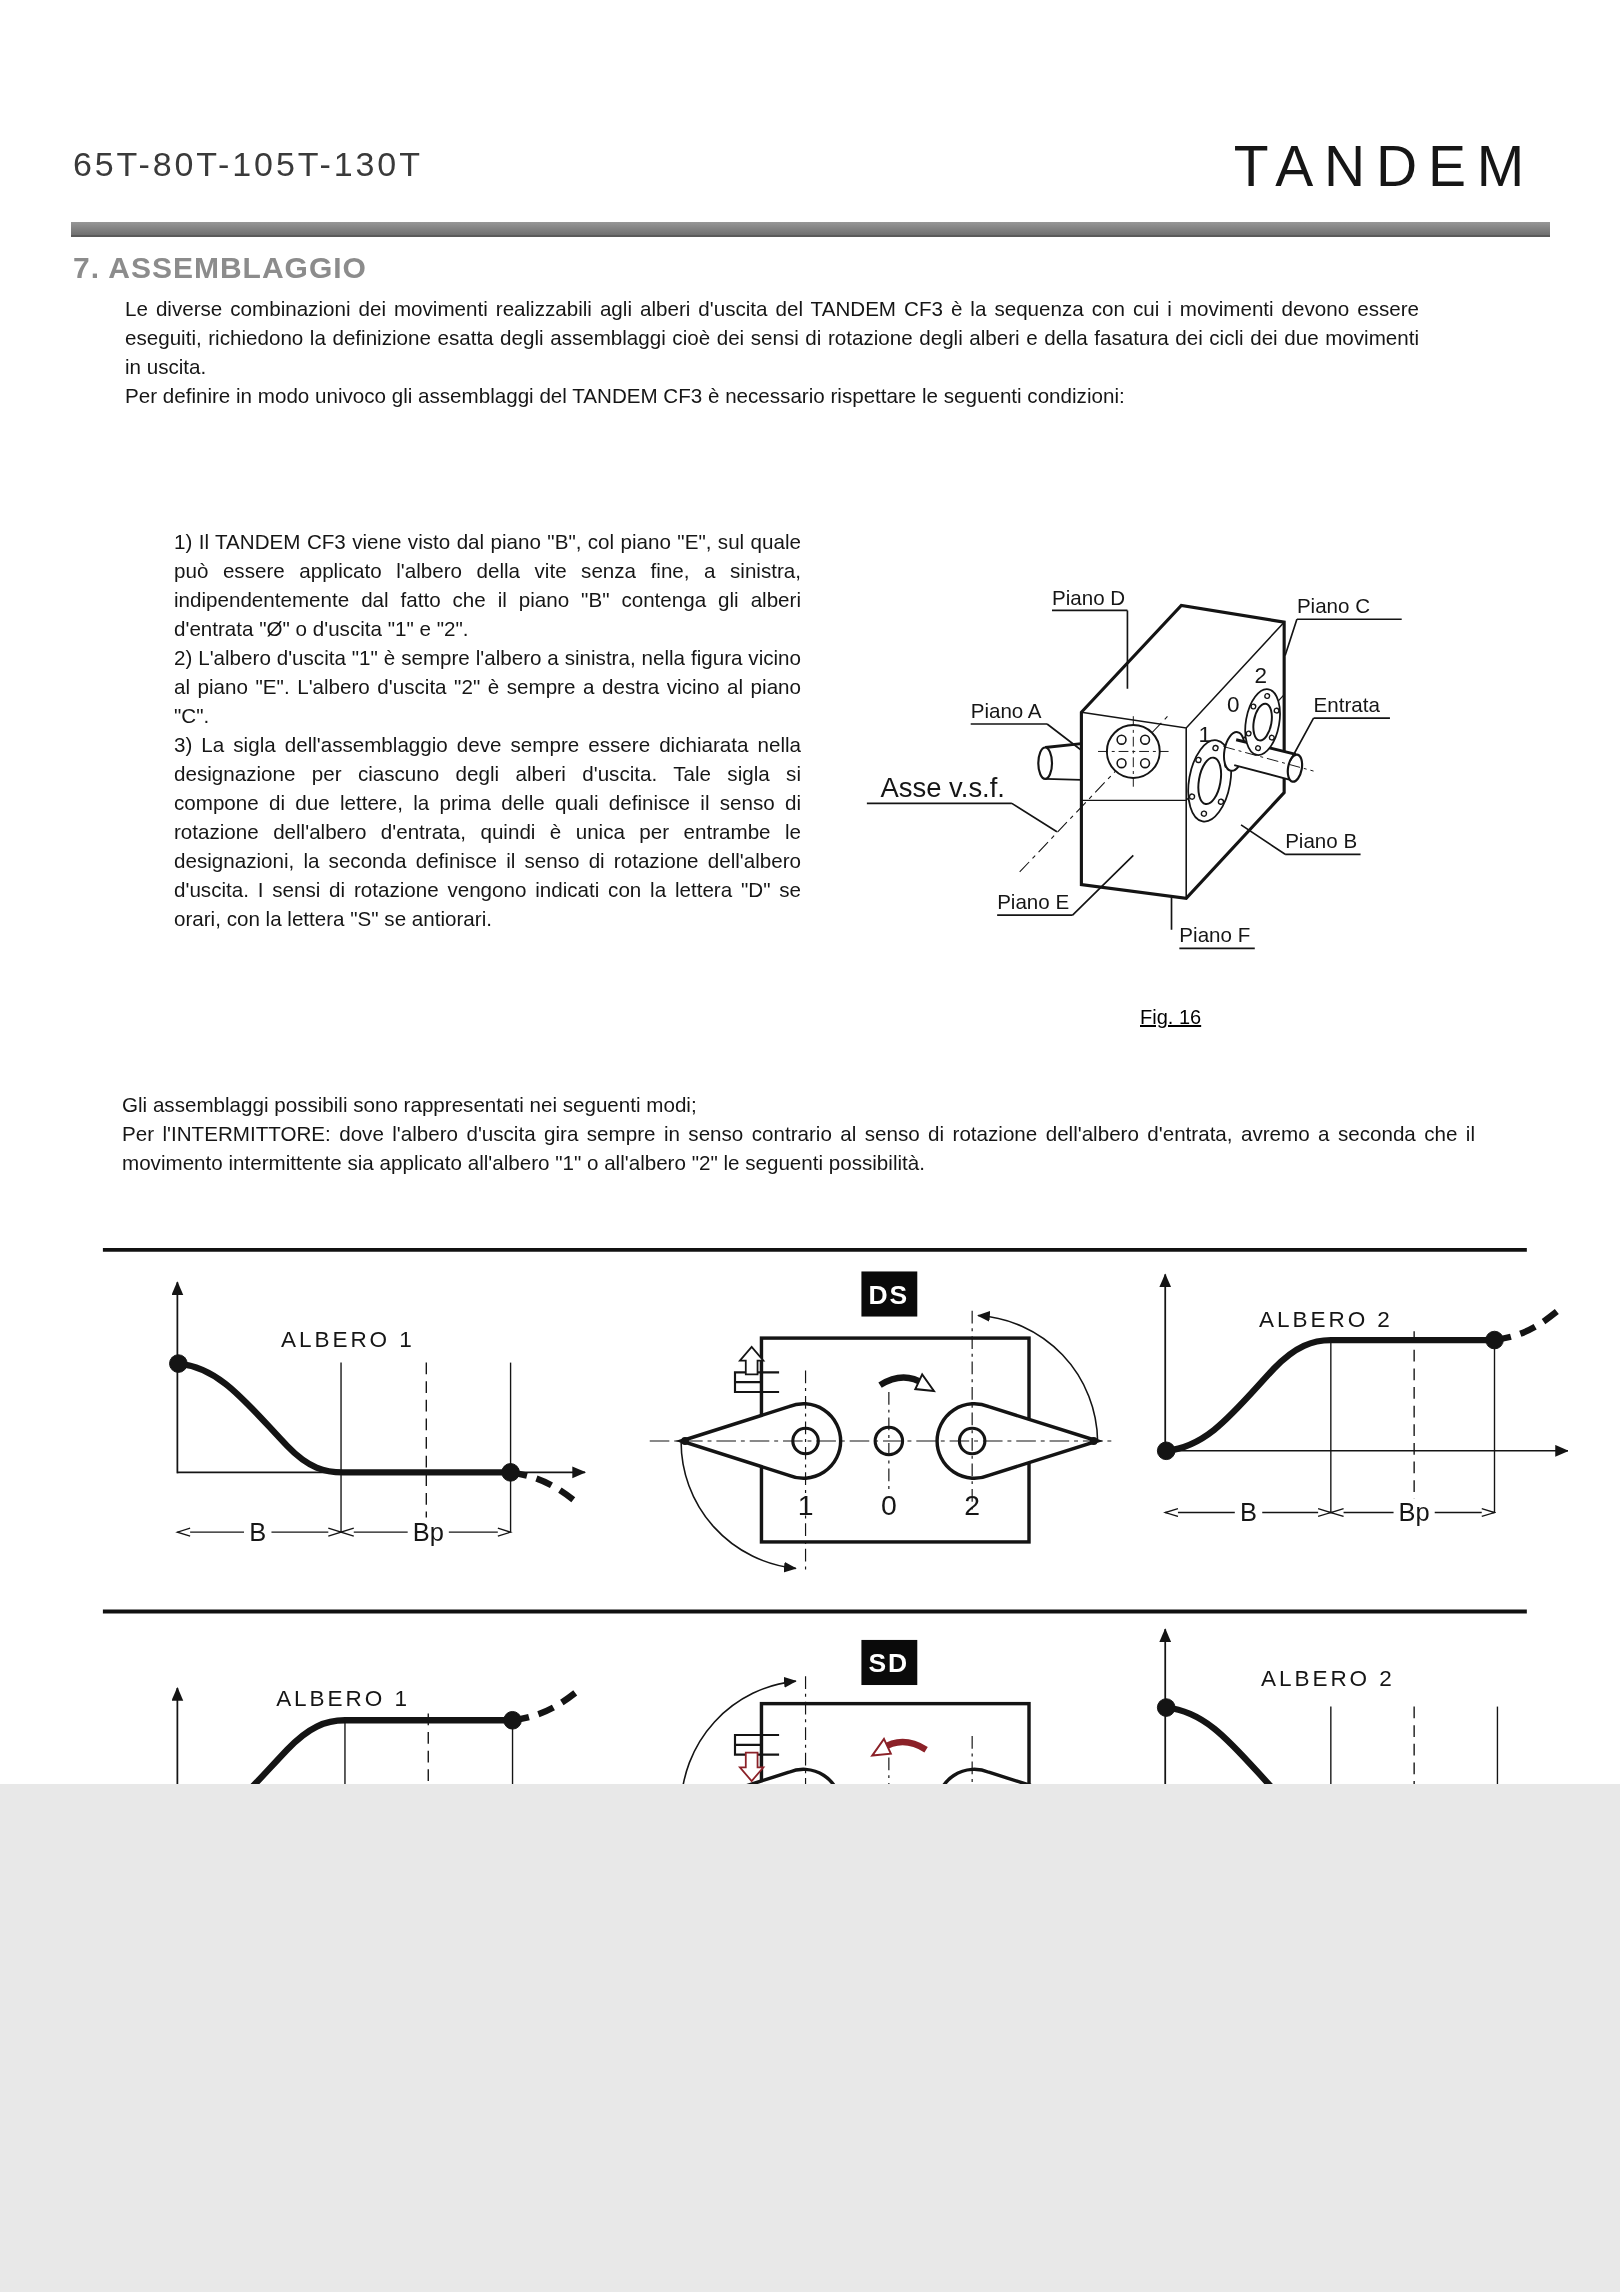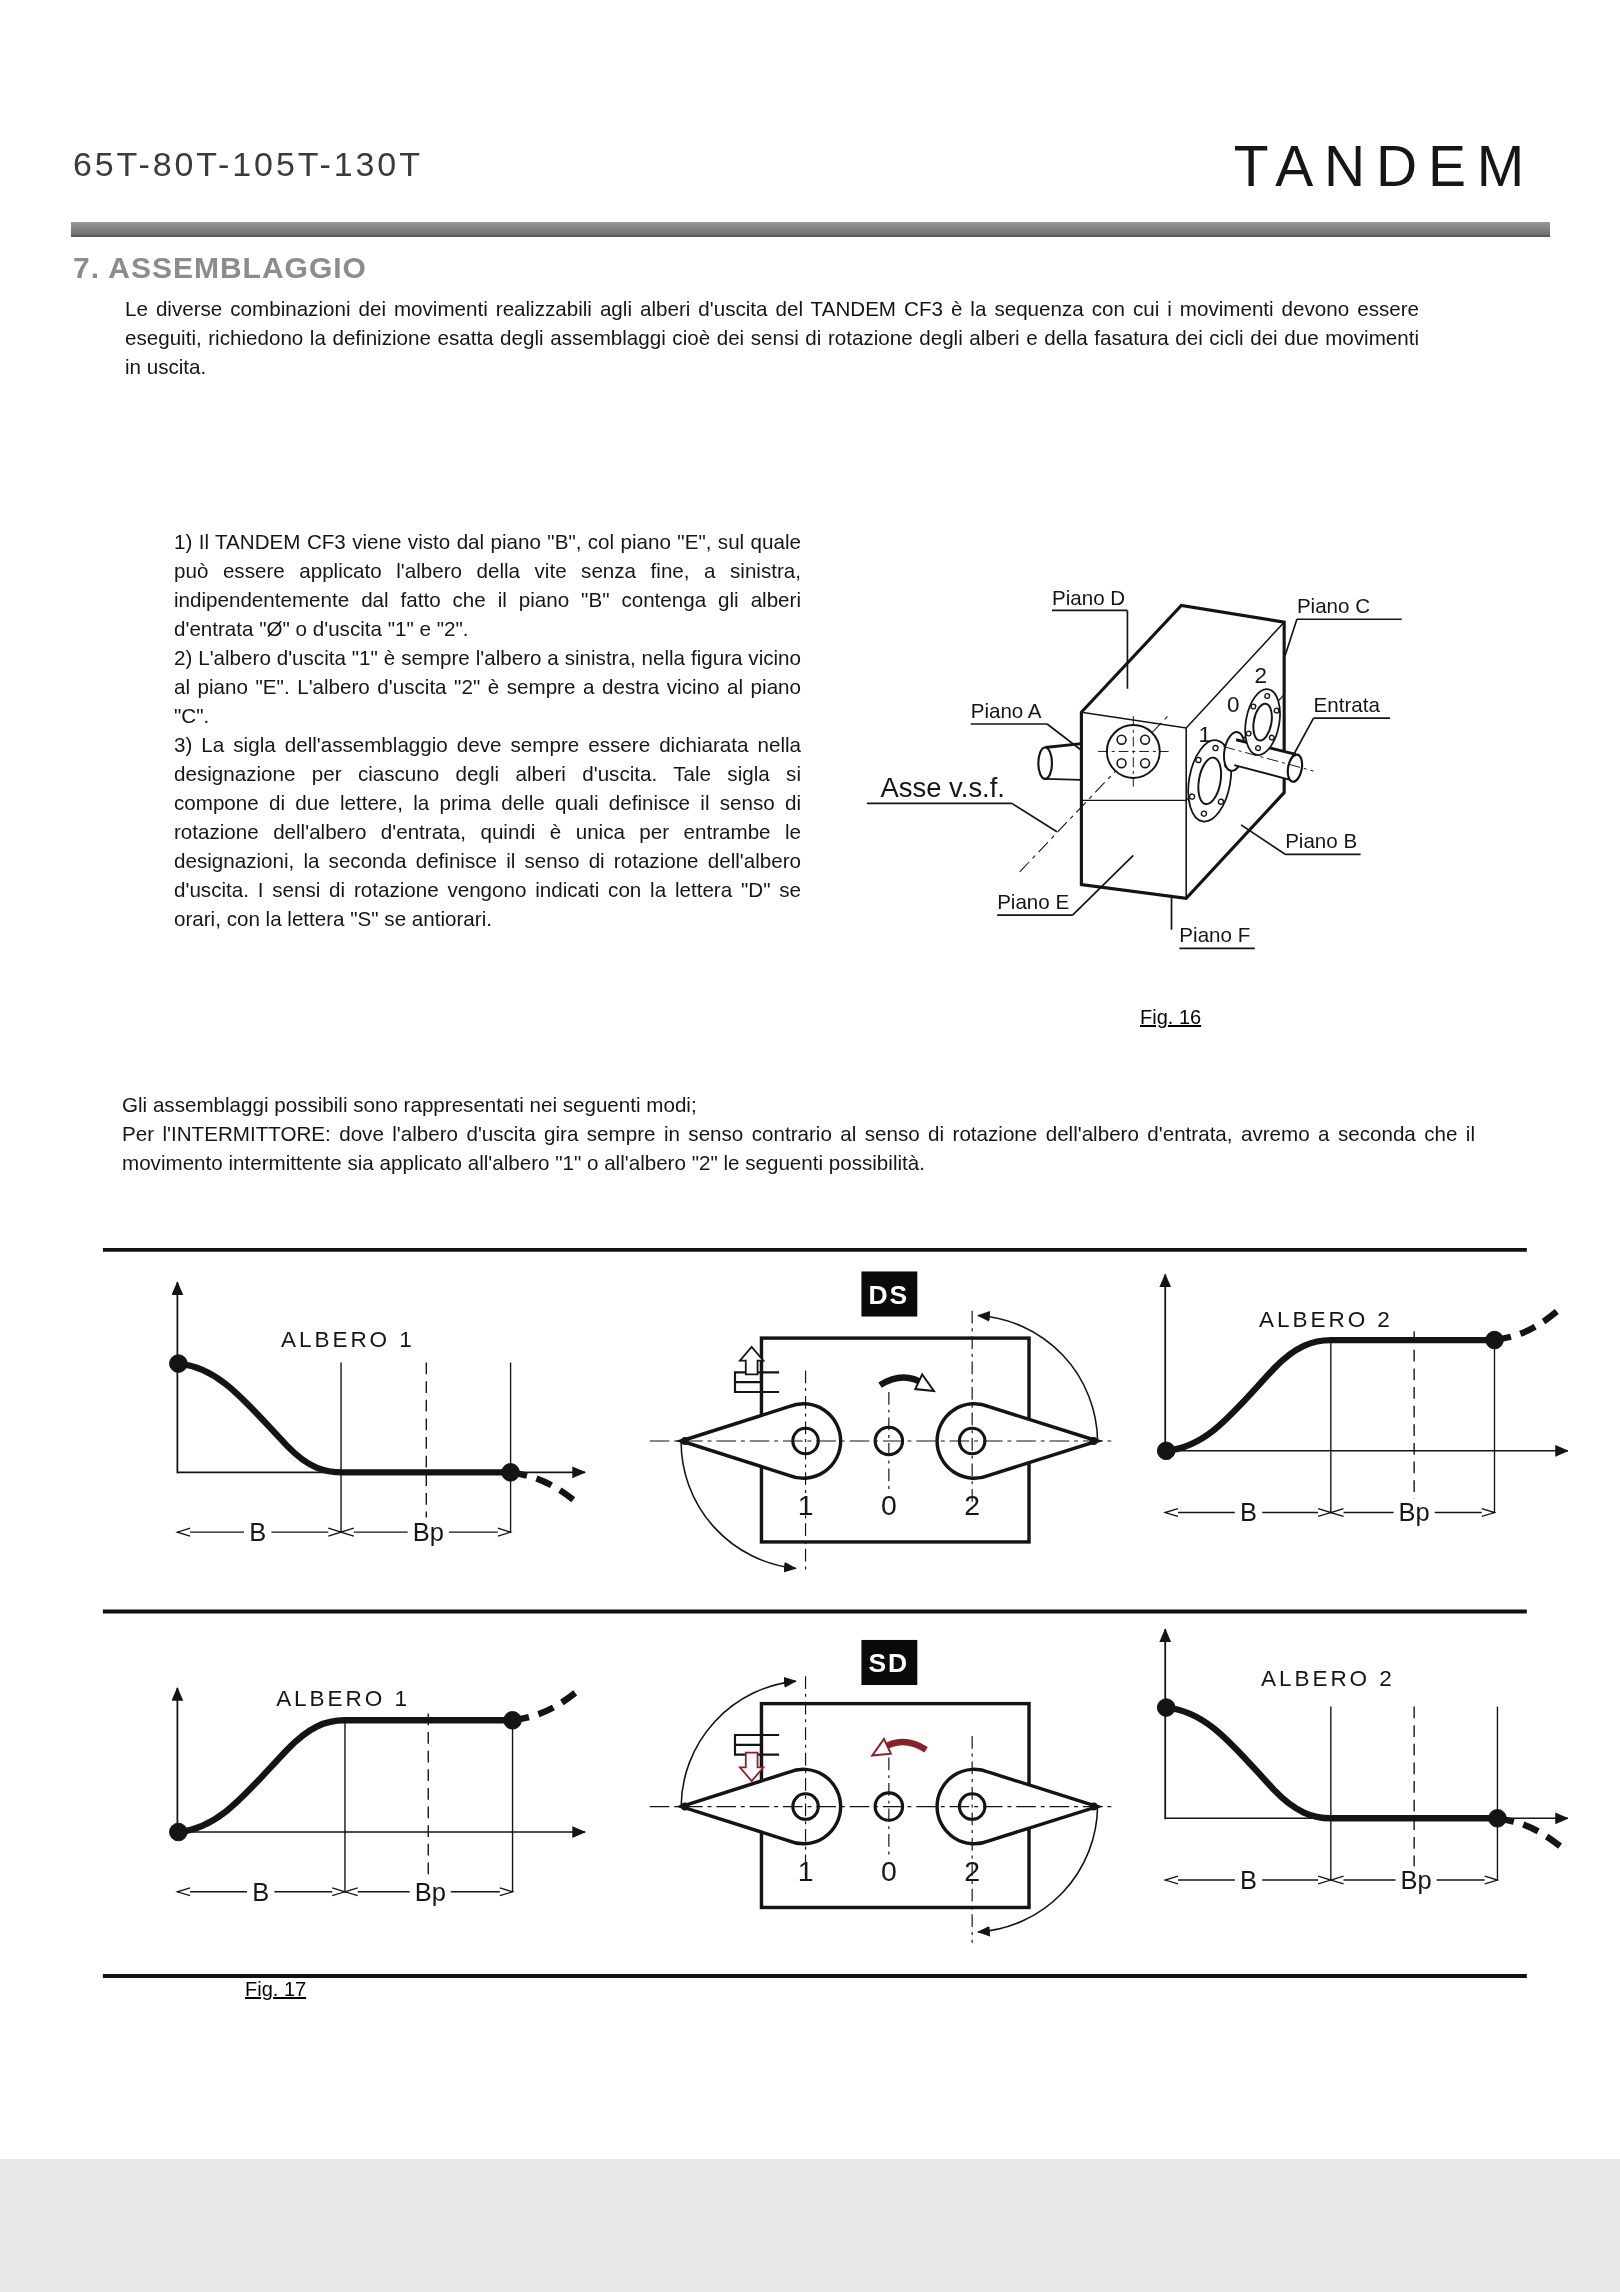--- a/index.html
+++ b/index.html
@@ -1,17 +1,17 @@
 <!DOCTYPE html>
 <html><head>
 <meta charset="utf-8">
 <style>
   html,body{margin:0;padding:0;background:#e8e8e8;}
   .page{
-    position:relative;width:1620px;height:2159px;background:#ffffff;
+    position:relative;width:1620px;height:1784px;background:#ffffff;
     font-family:"Liberation Sans", sans-serif;color:#1b1b1b;overflow:hidden;
     margin:0 auto;
   }
   .abs{position:absolute;}
   .model-code{
     left:73px;top:145px;font-size:34px;letter-spacing:2.9px;color:#3a3a3a;
     font-weight:normal;
   }
   .brand{
     right:85px;top:133px;font-size:57px;letter-spacing:10.8px;color:#161616;
@@ -47,20 +47,21 @@
 <div class="page">
 
   <div class="abs model-code">65T-80T-105T-130T</div>
   <div class="abs brand">TANDEM</div>
   <div class="abs header-bar"></div>
 
   <div class="abs section-title">7. ASSEMBLAGGIO</div>
 
   <div class="abs bodytext intro">
     <p style="margin:0">Le diverse combinazioni dei movimenti realizzabili agli alberi d'uscita del TANDEM CF3 è la sequenza con cui i movimenti devono essere eseguiti, richiedono la definizione esatta degli assemblaggi cioè dei sensi di rotazione degli alberi e della fasatura dei cicli dei due movimenti in uscita.</p>
+    <p style="margin:0">Per definire in modo univoco gli assemblaggi del TANDEM CF3 è necessario rispettare le seguenti condizioni:</p>
   </div>
 
   <div class="abs bodytext conditions">
     <p>1) Il TANDEM CF3 viene visto dal piano "B", col piano "E", sul quale può essere applicato l'albero della vite senza fine, a sinistra, indipendentemente dal fatto che il piano "B" contenga gli alberi d'entrata "Ø" o d'uscita "1" e "2".</p>
     <p>2) L'albero d'uscita "1" è sempre l'albero a sinistra, nella figura vicino al piano "E". L'albero d'uscita "2" è sempre a destra vicino al piano "C".</p>
     <p>3) La sigla dell'assemblaggio deve sempre essere dichiarata nella designazione per ciascuno degli alberi d'uscita. Tale sigla si compone di due lettere, la prima delle quali definisce il senso di rotazione dell'albero d'entrata, quindi è unica per entrambe le designazioni, la seconda definisce il senso di rotazione dell'albero d'uscita. I sensi di rotazione vengono indicati con la lettera "D" se orari, con la lettera "S" se antiorari.</p>
   </div>
 
   <svg class="abs" style="left:853px;top:534px" width="686" height="431" viewBox="0 0 700 440">
     <g stroke="#141414" fill="none">

